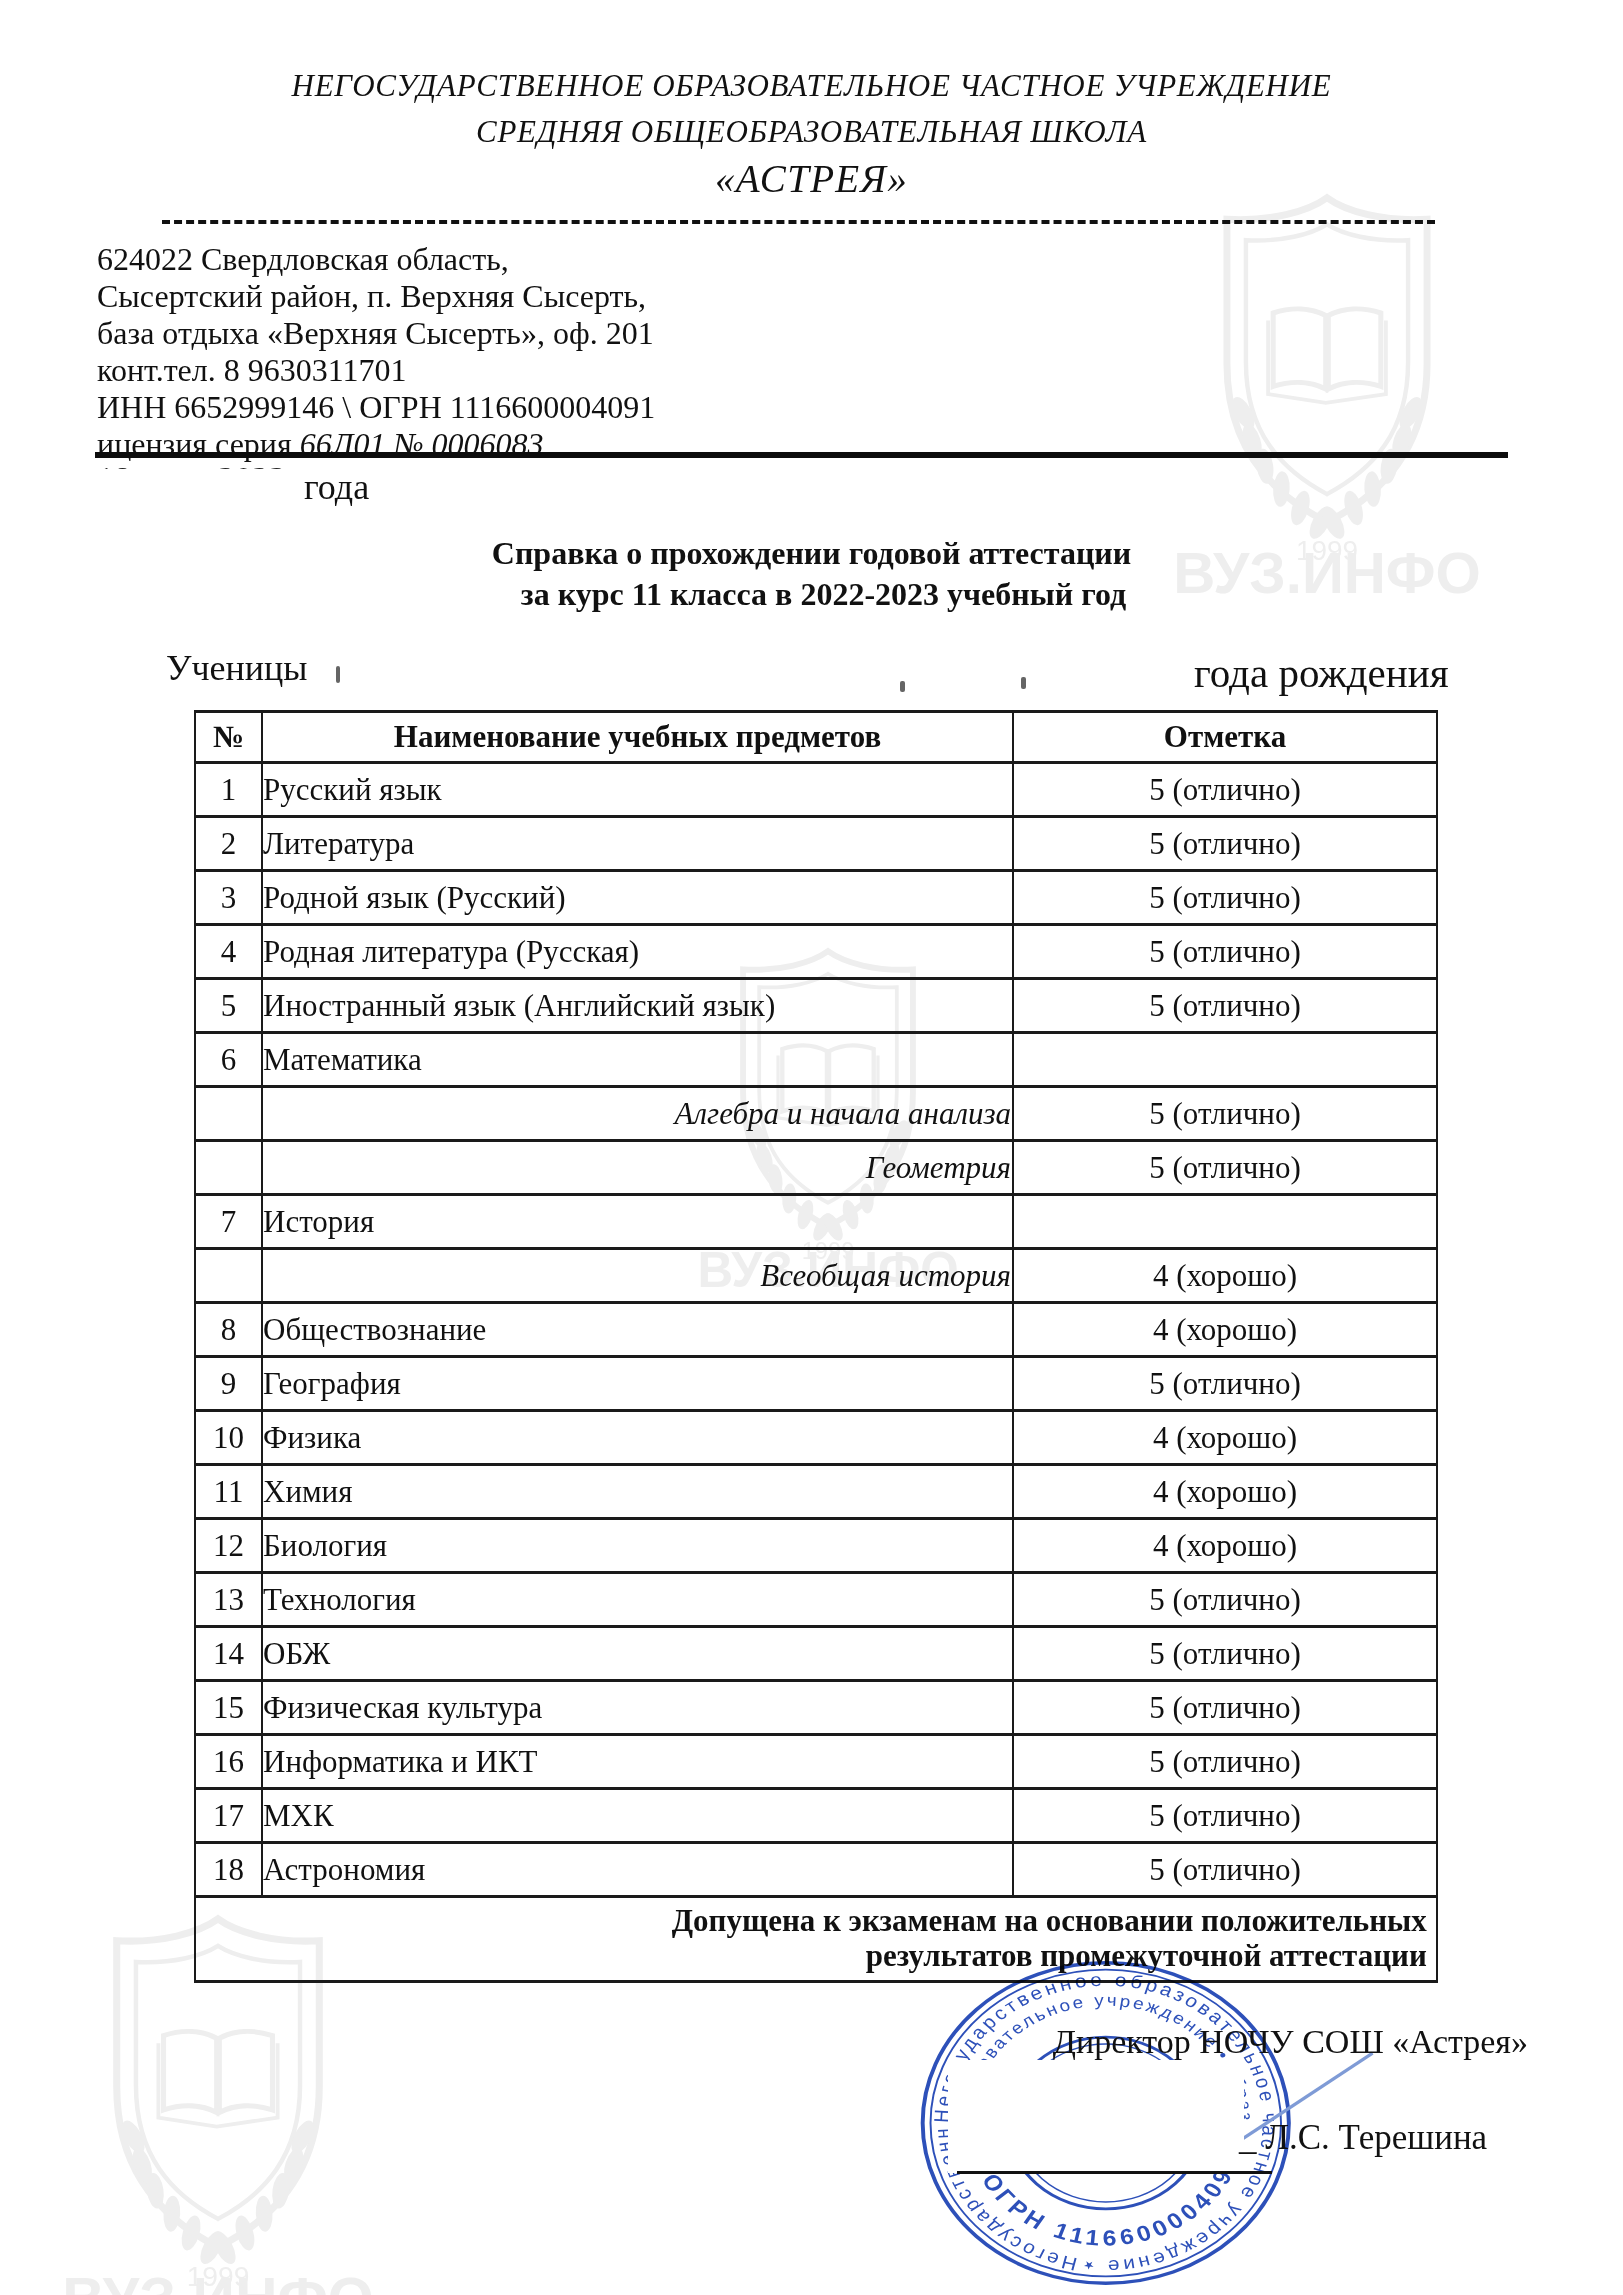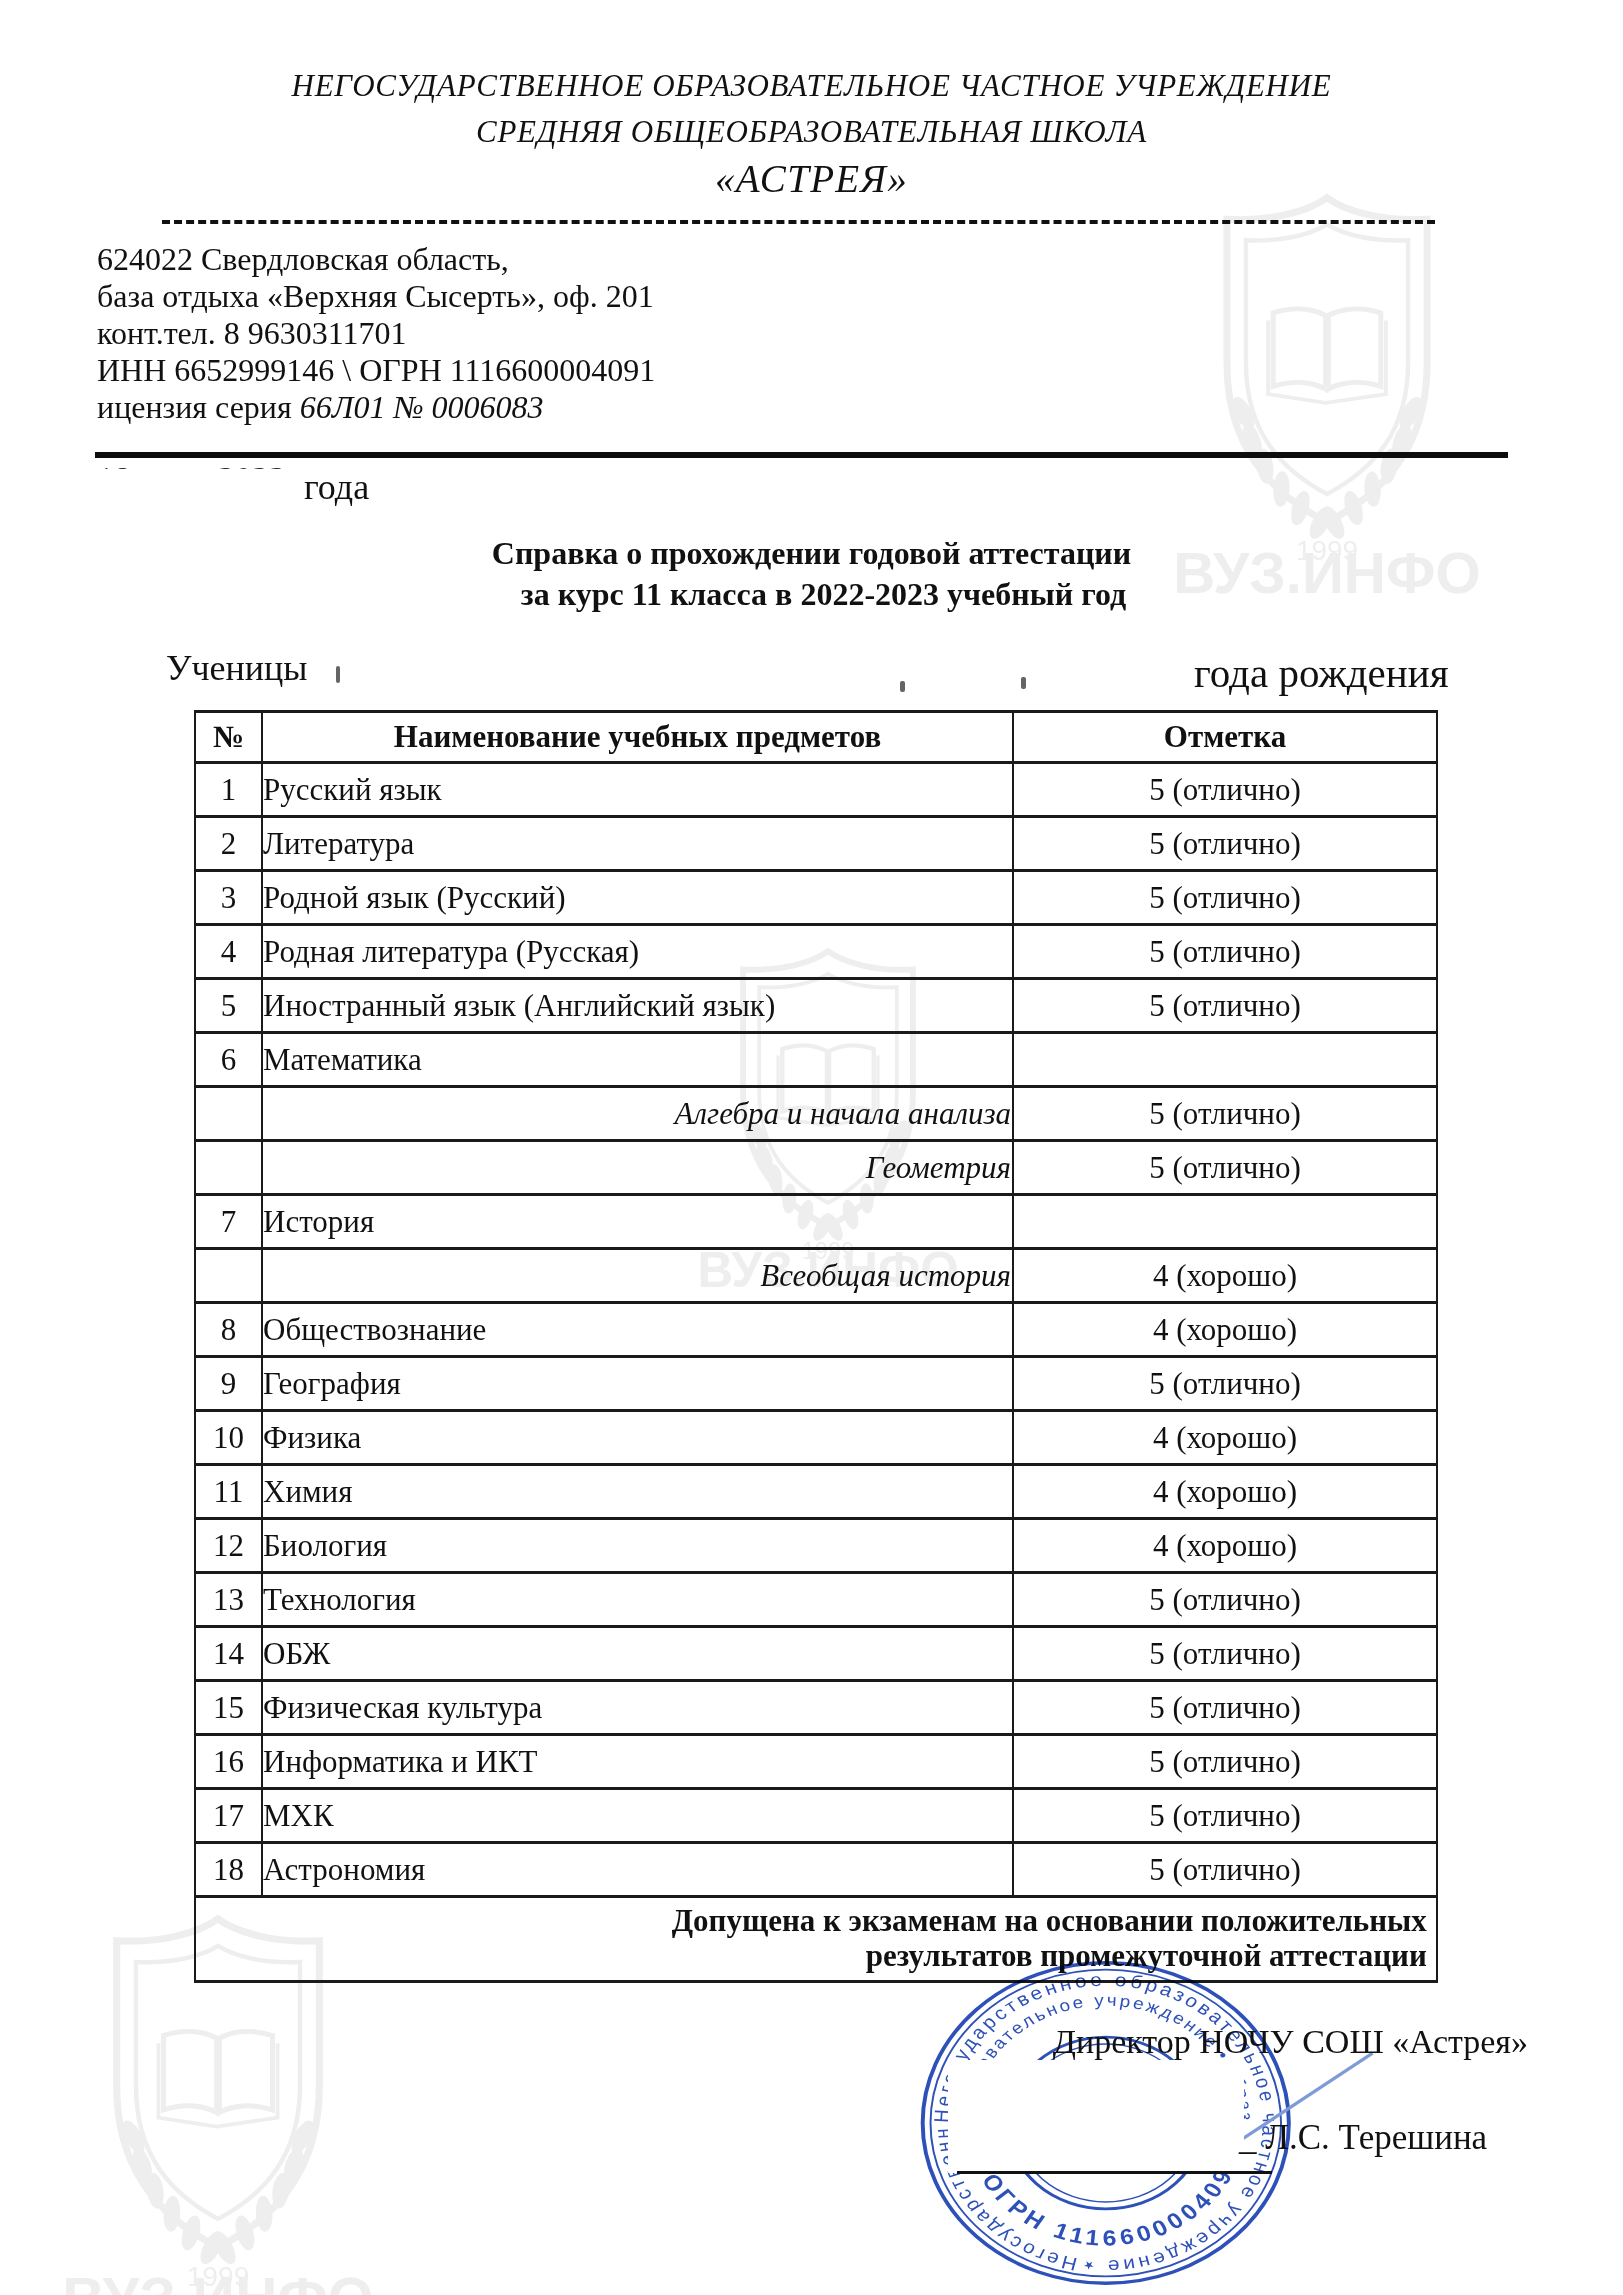--- a/index.html
+++ b/index.html
@@ -109,20 +109,21 @@
     </symbol>
   </svg>
 
   <div class="abs centered org-line" style="top:68px;">НЕГОСУДАРСТВЕННОЕ ОБРАЗОВАТЕЛЬНОЕ ЧАСТНОЕ УЧРЕЖДЕНИЕ</div>
   <div class="abs centered org-line" style="top:114px;">СРЕДНЯЯ ОБЩЕОБРАЗОВАТЕЛЬНАЯ ШКОЛА</div>
   <div class="abs centered org-name" style="top:156px;">«АСТРЕЯ»</div>
   <div class="abs dash-rule"></div>
 
   <div class="abs contacts">
     <div>624022 Свердловская область,</div>
+    <div>Сысертский район, п. Верхняя Сысерть,</div>
     <div>база отдыха «Верхняя Сысерть», оф. 201</div>
     <div>конт.тел. 8 9630311701</div>
     <div>ИНН 6652999146 \ ОГРН 1116600004091</div>
     <div><span> ицензия серия </span><span class="lic-val">66Л01 № 0006083</span></div>
   </div>
 
   <div class="abs thick-rule"></div>
 
   <div class="abs clip-frag" style="left:97px;width:79px;">18</div>
   <div class="abs clip-frag" style="left:218px;width:144px;">2023</div>

